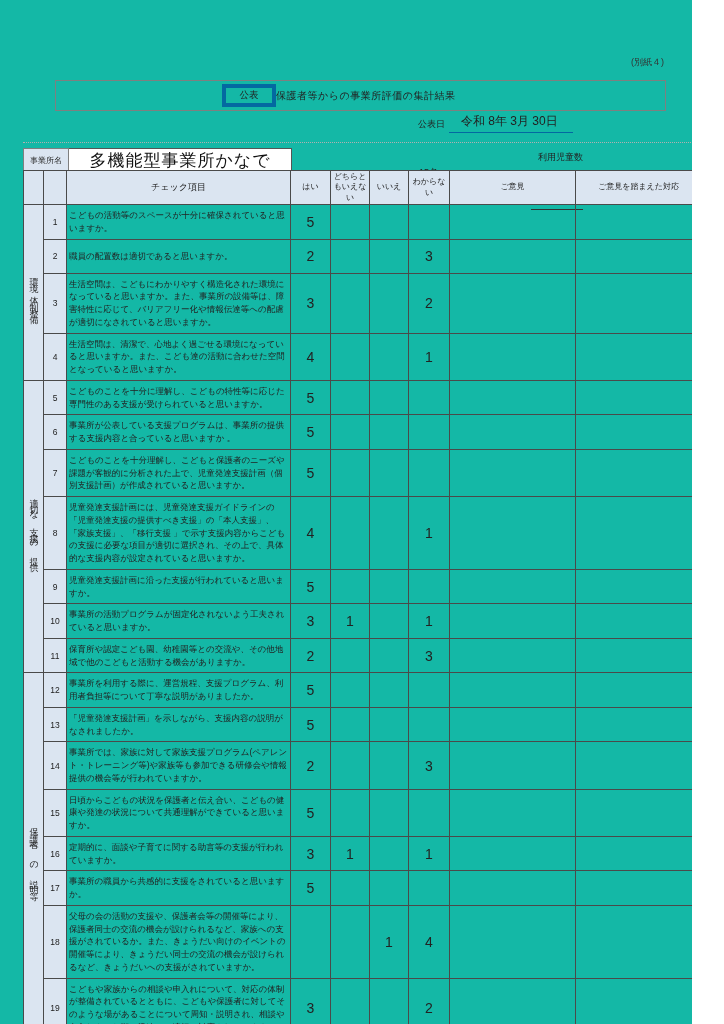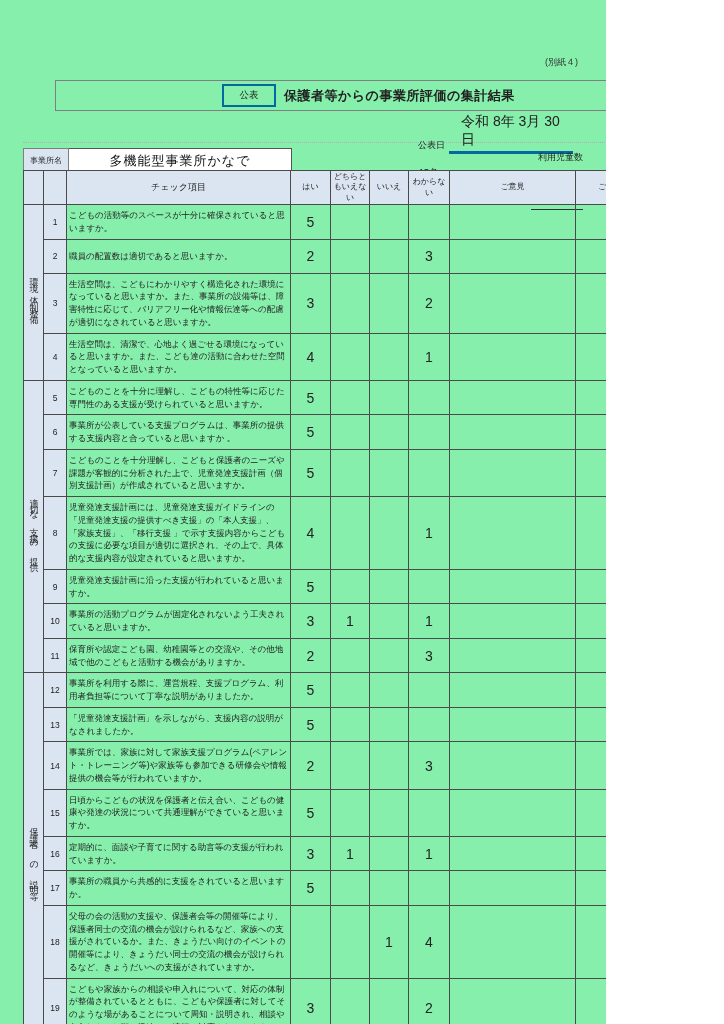--- a/index.html
+++ b/index.html
@@ -3,23 +3,23 @@
 <meta charset="utf-8">
 <style>
   * { margin: 0; padding: 0; box-sizing: border-box; }
   html, body { background: #fff; }
   body {
     font-family: "Liberation Sans", "DejaVu Sans", sans-serif;
     color: #222;
   }
   .page {
     position: relative;
-    width: 606px;
+    width: 692px;
     height: 1024px;
-    background: #86efac;
+    background: #14b8a6;
     overflow: hidden;
   }
   .attachment-note {
     position: absolute;
     top: 56px;
     right: 28px;
     font-size: 9px;
     color: #333;
   }
   .title-box {
@@ -29,34 +29,33 @@
     width: 611px;
     height: 31px;
     border: 1px solid #7f7f7f;
     display: flex;
     align-items: center;
   }
   .publish-badge {
     margin-left: 166px;
     width: 54px;
     height: 23px;
-    border: 2px solid #0369a1;
+    border: 4px solid #0369a1;
     display: flex;
     align-items: center;
     justify-content: center;
     font-size: 9.5px;
     color: #222;
     flex: 0 0 auto;
   }
   .title-text {
-    margin-left: 8px;
-    font-size: 13px;
+    margin-left: 0;
+    font-size: 10px;
     color: #222;
     letter-spacing: 0.5px;
-    font-weight: bold;
   }
   .office-row {
     position: absolute;
     top: 117px;
     left: 23px;
     display: flex;
     align-items: stretch;
     height: 25px;
     margin-top: 31px;
   }
@@ -71,21 +70,21 @@
     color: #222;
   }
   .office-value {
     width: 223px;
     border: 1px solid #555;
     border-left: none;
     background: #fff;
     display: flex;
     align-items: center;
     justify-content: center;
-    font-size: 13px;
+    font-size: 17px;
     letter-spacing: 1px;
     color: #111;
   }
   .office-divider {
     position: absolute;
     top: 142px;
     left: 23px;
     width: 678px;
     border-top: 1px dotted #b0b0b0;
   }
@@ -95,23 +94,23 @@
     left: 418px;
     font-size: 9px;
     display: flex;
     align-items: flex-end;
   }
   .pubdate-row .label { padding-bottom: 2px; }
   .pubdate-value {
     display: inline-block;
     width: 124px;
     margin-left: 4px;
-    border-bottom: 3px solid #0369a1;
+    border-bottom: 1px solid #0369a1;
     padding: 0 0 2px 12px;
-    font-size: 14px;
+    font-size: 12px;
   }
   .stats-row {
     position: absolute;
     top: 151px;
     left: 405px;
     font-size: 9px;
     display: flex;
     align-items: flex-end;
     flex-direction: column;
   }

